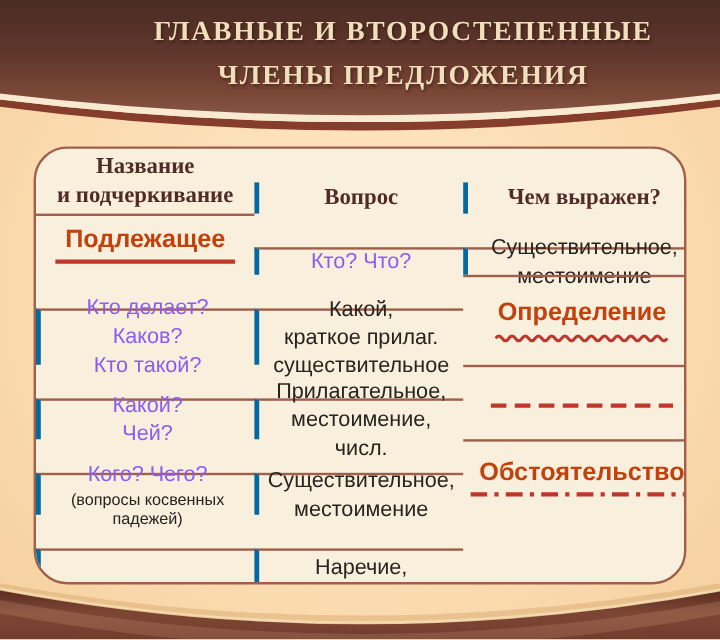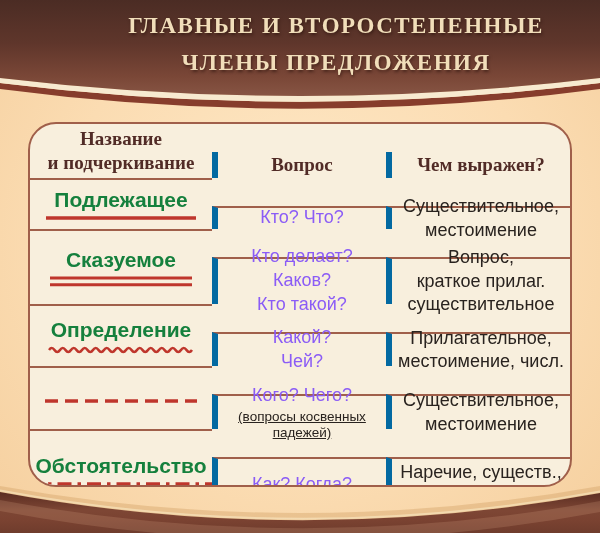--- a/index.html
+++ b/index.html
@@ -22,33 +22,33 @@
     box-sizing:border-box;background:#f8efdd;
     border:2px solid #a05f4a;border-radius:28px;overflow:hidden;
     display:grid;
     grid-template-columns:182px 174px 1fr;
     grid-template-rows:54px 51px 75px 62px 63px 1fr;
   }
   .cell{
     display:flex;flex-direction:column;align-items:center;justify-content:center;
     text-align:center;box-sizing:border-box;padding:2px 6px;
   }
-  .bl{border-left:6px solid #0369a1;margin-top:28px;}
+  .bl{border-left:4px solid #0369a1;margin-top:28px;}
   .bt{border-top:2px solid #a05f4a;}
   .hcell{
     font-family:"Liberation Serif",serif;font-weight:bold;
     color:#512b26;font-size:19px;line-height:1.25;white-space:pre-line;
   }
   .name{
-    font-weight:bold;color:#15803d;font-size:21px;line-height:1.1;
+    font-weight:bold;color:#c2410c;font-size:21px;line-height:1.1;
   }
   .uline{margin-top:4px;line-height:0;}
   .uline svg{display:block;}
   .question{font-size:18px;color:#8b5cf6;line-height:1.32;white-space:pre-line;}
-  .qnote{font-size:13.5px;color:#29231f;line-height:1.18;white-space:pre-line;margin-top:1px;text-decoration:underline;}
+  .qnote{font-size:13.5px;color:#29231f;line-height:1.18;white-space:pre-line;margin-top:1px;}
   .expressed{font-size:18px;color:#29231f;line-height:1.3;white-space:pre-line;}
 </style>
 </head>
 <body>
 
 <svg class="hdr-svg" width="600" height="116" viewBox="0 0 600 116">
   <defs>
     <linearGradient id="hdrGrad" x1="0" y1="0" x2="0" y2="1">
       <stop offset="0" stop-color="#4b2c24"></stop>
       <stop offset="0.45" stop-color="#5f362b"></stop>
@@ -80,36 +80,27 @@
         </svg>
       </span>
   </div>
   <div class="cell bt bl">
     <span class="question">Кто? Что?</span>
     <span class="qnote"></span>
   </div>
   <div class="cell bt bl expressed">Существительное,
 местоимение</div>
 
-  <div class="cell bt">
-    <span class="name">Сказуемое</span>
-    <span class="uline">
-        <svg width="142" height="11">
-          <line x1="0" y1="2" x2="142" y2="2" stroke="#bf362c" stroke-width="3"></line>
-          <line x1="0" y1="8.8" x2="142" y2="8.8" stroke="#bf362c" stroke-width="3"></line>
-        </svg>
-      </span>
-  </div>
   <div class="cell bt bl">
     <span class="question">Кто делает?
 Каков?
 Кто такой?</span>
     <span class="qnote"></span>
   </div>
-  <div class="cell bt bl expressed">Вопрос,
+  <div class="cell bt bl expressed">Какой,
 краткое прилаг.
 существительное</div>
 
   <div class="cell bt">
     <span class="name">Определение</span>
     <span class="uline">
         <svg width="146" height="9">
           <path d="M1 5 Q3.75 1 6.5 5 T12 5 T17.5 5 T23 5 T28.5 5 T34 5 T39.5 5 T45 5 T50.5 5 T56 5 T61.5 5 T67 5 T72.5 5 T78 5 T83.5 5 T89 5 T94.5 5 T100 5 T105.5 5 T111 5 T116.5 5 T122 5 T127.5 5 T133 5 T138.5 5 T144 5" fill="none" stroke="#bf362c" stroke-width="2.6"></path>
         </svg>
       </span>

